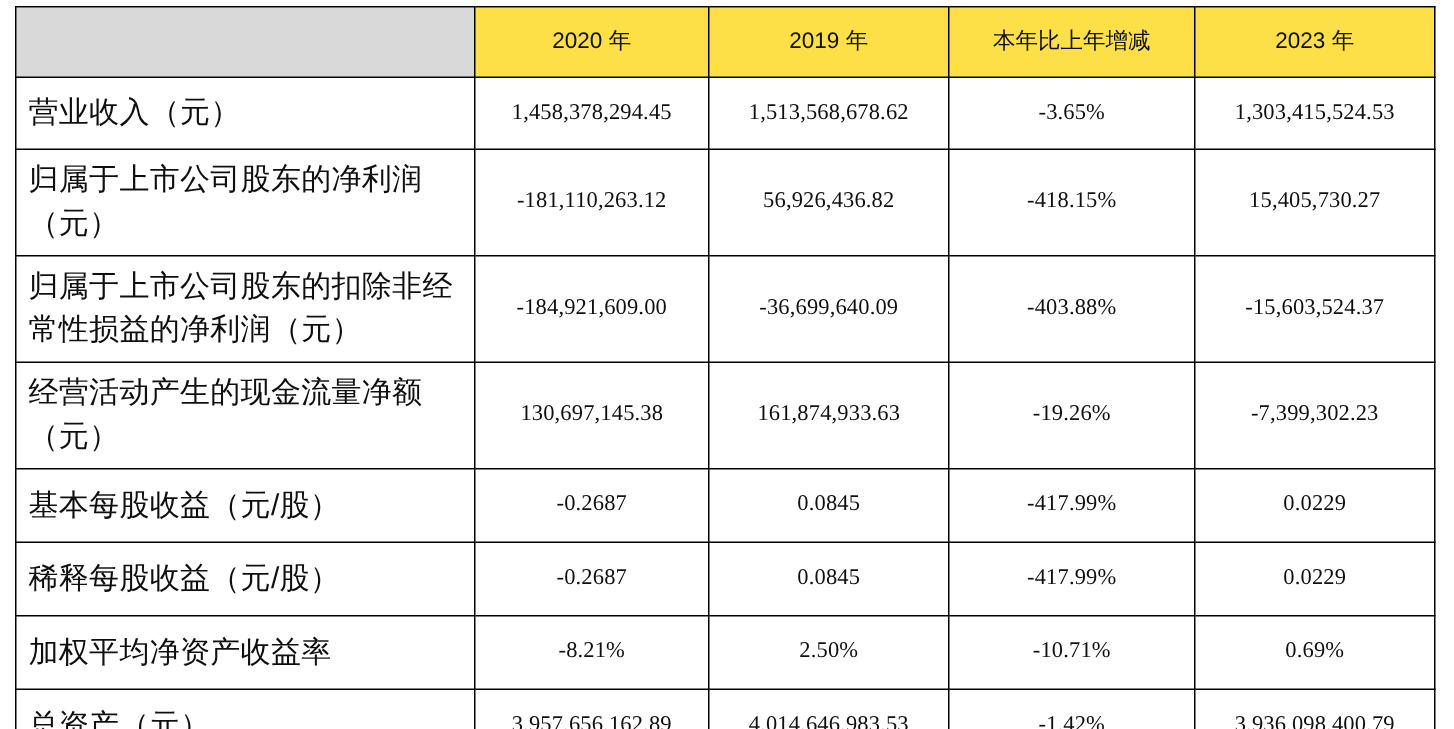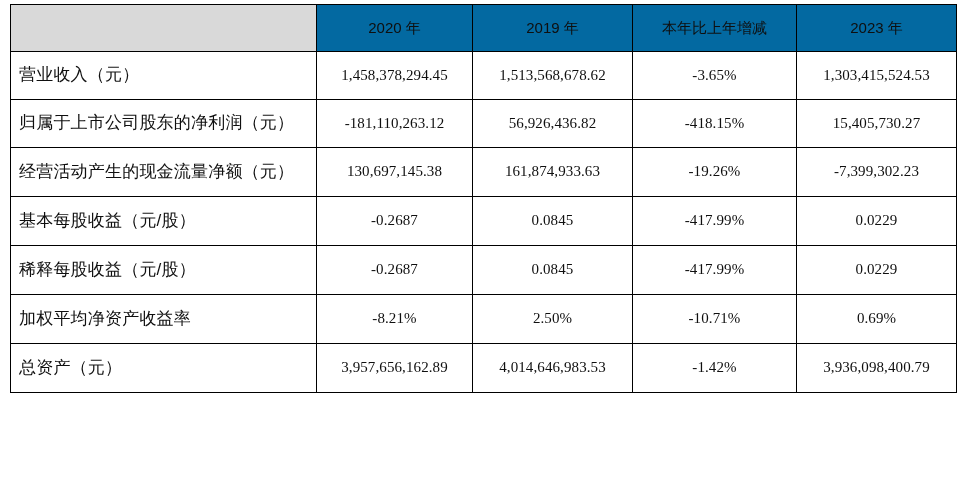--- a/index.html
+++ b/index.html
@@ -36,31 +36,31 @@
   table.fin col.c4 { width: 160px; }
 
   table.fin td, table.fin th {
     border: 1px solid #000000;
     padding: 6px 8px;
     vertical-align: middle;
     line-height: 1.45;
     font-weight: normal;
   }
   .hdr-row td {
-    background: #0369a1;
+    background: #fde047;
     text-align: center;
     height: 34px;
     font-size: 15px;
   }
   .hdr-row td.blank {
     background: #d9d9d9;
   }
   td.label {
     text-align: left;
-    font-size: 17px;
+    font-size: 20px;
     letter-spacing: 0.2px;
   }
   td.num {
     text-align: center;
     font-size: 15px;
     font-family: "Liberation Serif", serif;
     letter-spacing: 0.1px;
   }
   tr.tall td { height: 48px; }
   tr.std td { height: 35px; }
@@ -96,20 +96,27 @@
       </tr>
 
       <tr class="std">
         <td class="label">归属于上市公司股东的净利润（元）</td>
         <td class="num">-181,110,263.12</td>
         <td class="num">56,926,436.82</td>
         <td class="num">-418.15%</td>
         <td class="num">15,405,730.27</td>
       </tr>
 
+      <tr class="tall">
+        <td class="label">归属于上市公司股东的扣除非经常性损益的净利润（元）</td>
+        <td class="num">-184,921,609.00</td>
+        <td class="num">-36,699,640.09</td>
+        <td class="num">-403.88%</td>
+        <td class="num">-15,603,524.37</td>
+      </tr>
 
       <tr class="std2">
         <td class="label">经营活动产生的现金流量净额（元）</td>
         <td class="num">130,697,145.38</td>
         <td class="num">161,874,933.63</td>
         <td class="num">-19.26%</td>
         <td class="num">-7,399,302.23</td>
       </tr>
 
       <tr class="std2">

